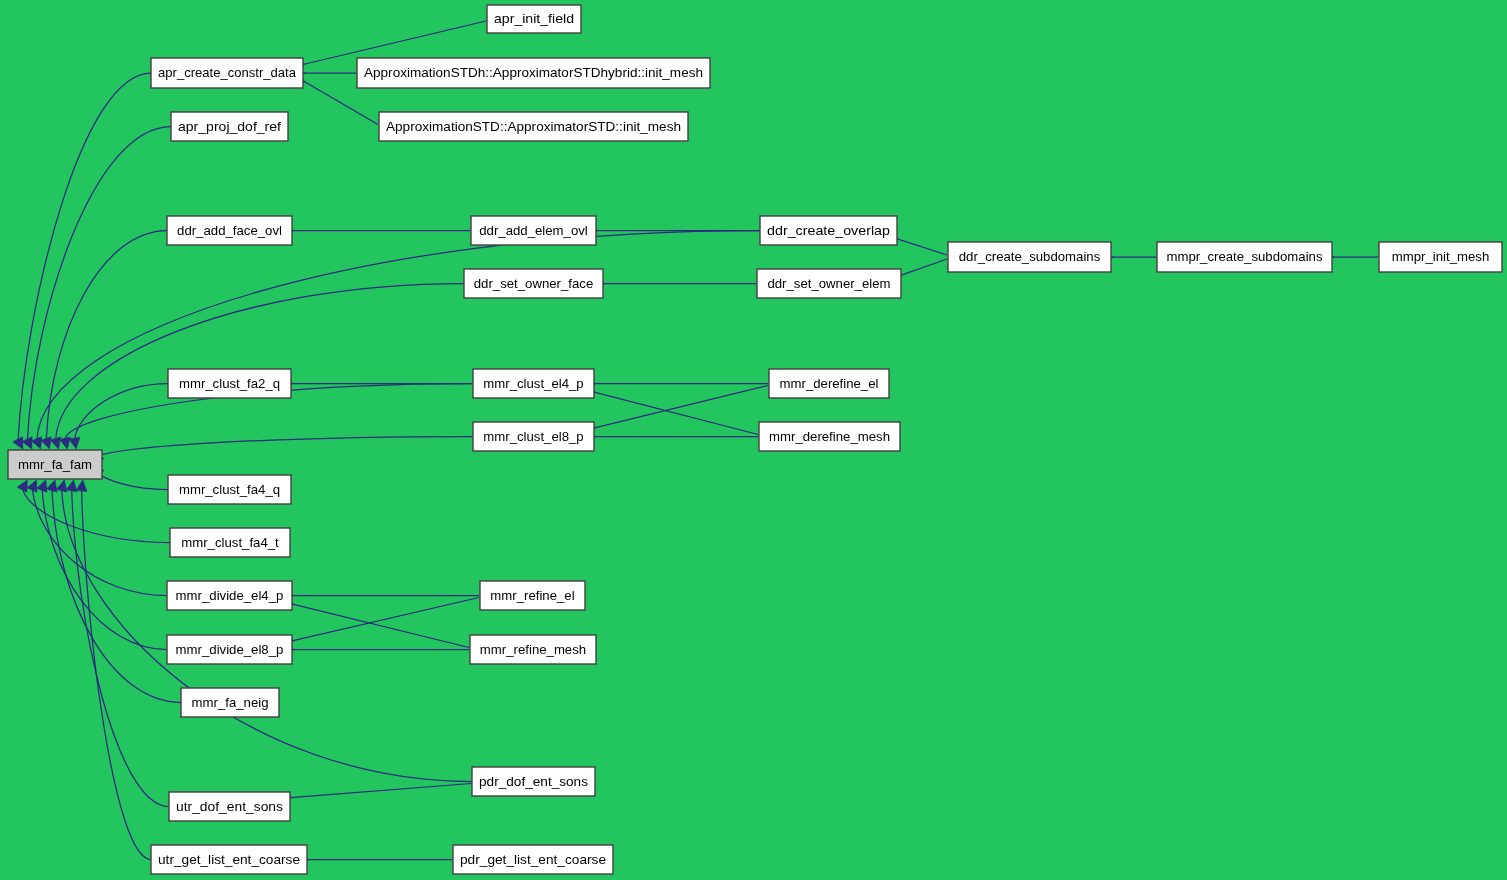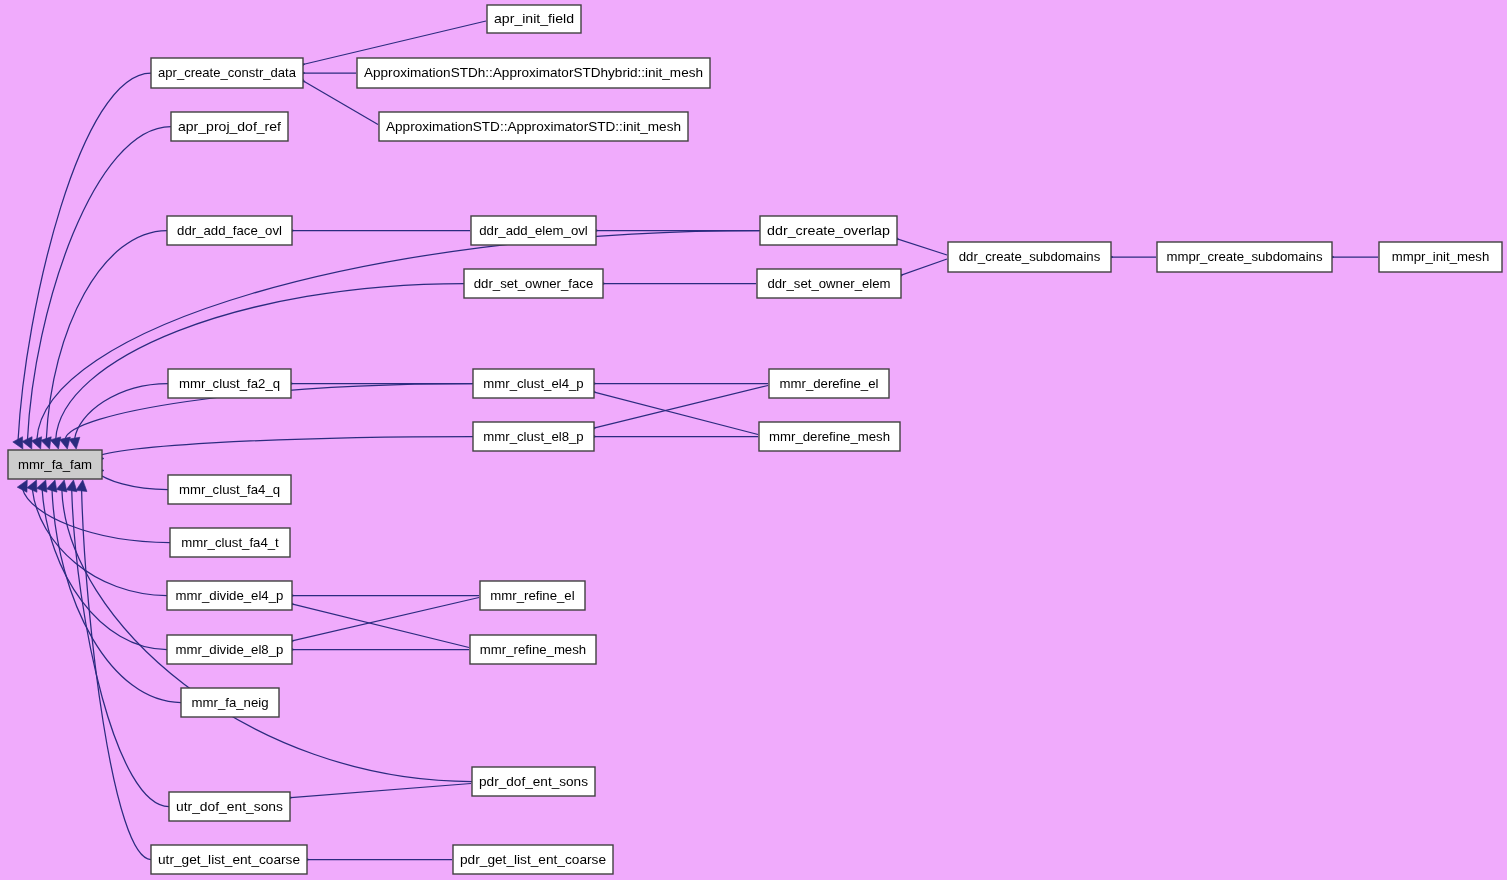--- a/index.html
+++ b/index.html
@@ -4,21 +4,21 @@
 <style>
   html, body {
     margin: 0;
     padding: 0;
     background: #ffffff;
   }
   #graph-root {
     position: relative;
     width: 1507px;
     height: 880px;
-    background: #f0abfc;
+    background: #22c55e;
     font-family: "Liberation Sans", sans-serif;
     overflow: hidden;
   }
   svg#callgraph {
     display: block;
     width: 1507px;
     height: 880px;
   }
   .node-rect {
     fill: #ffffff;

